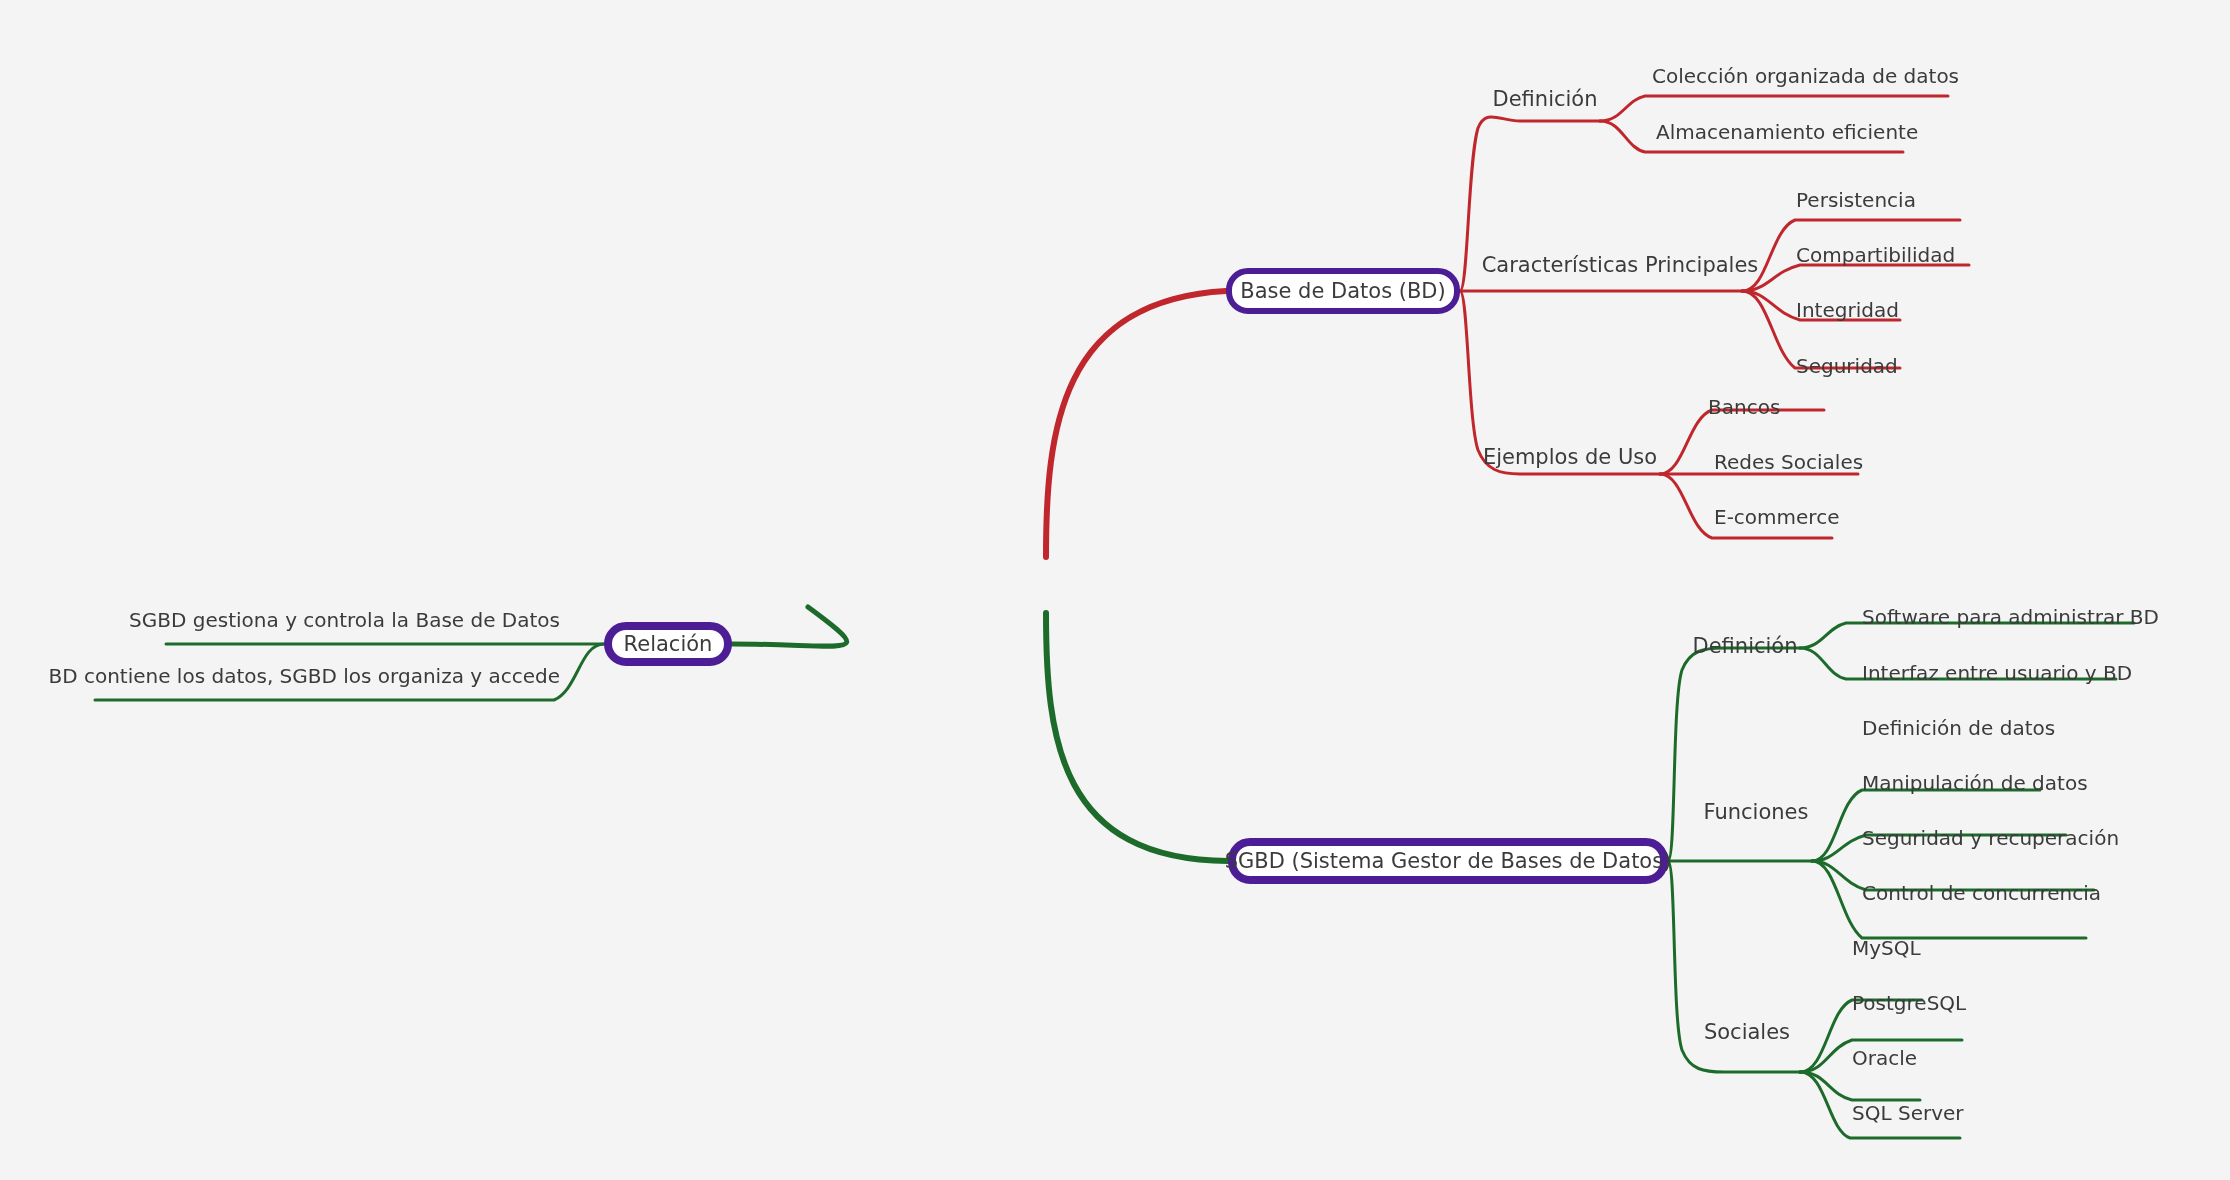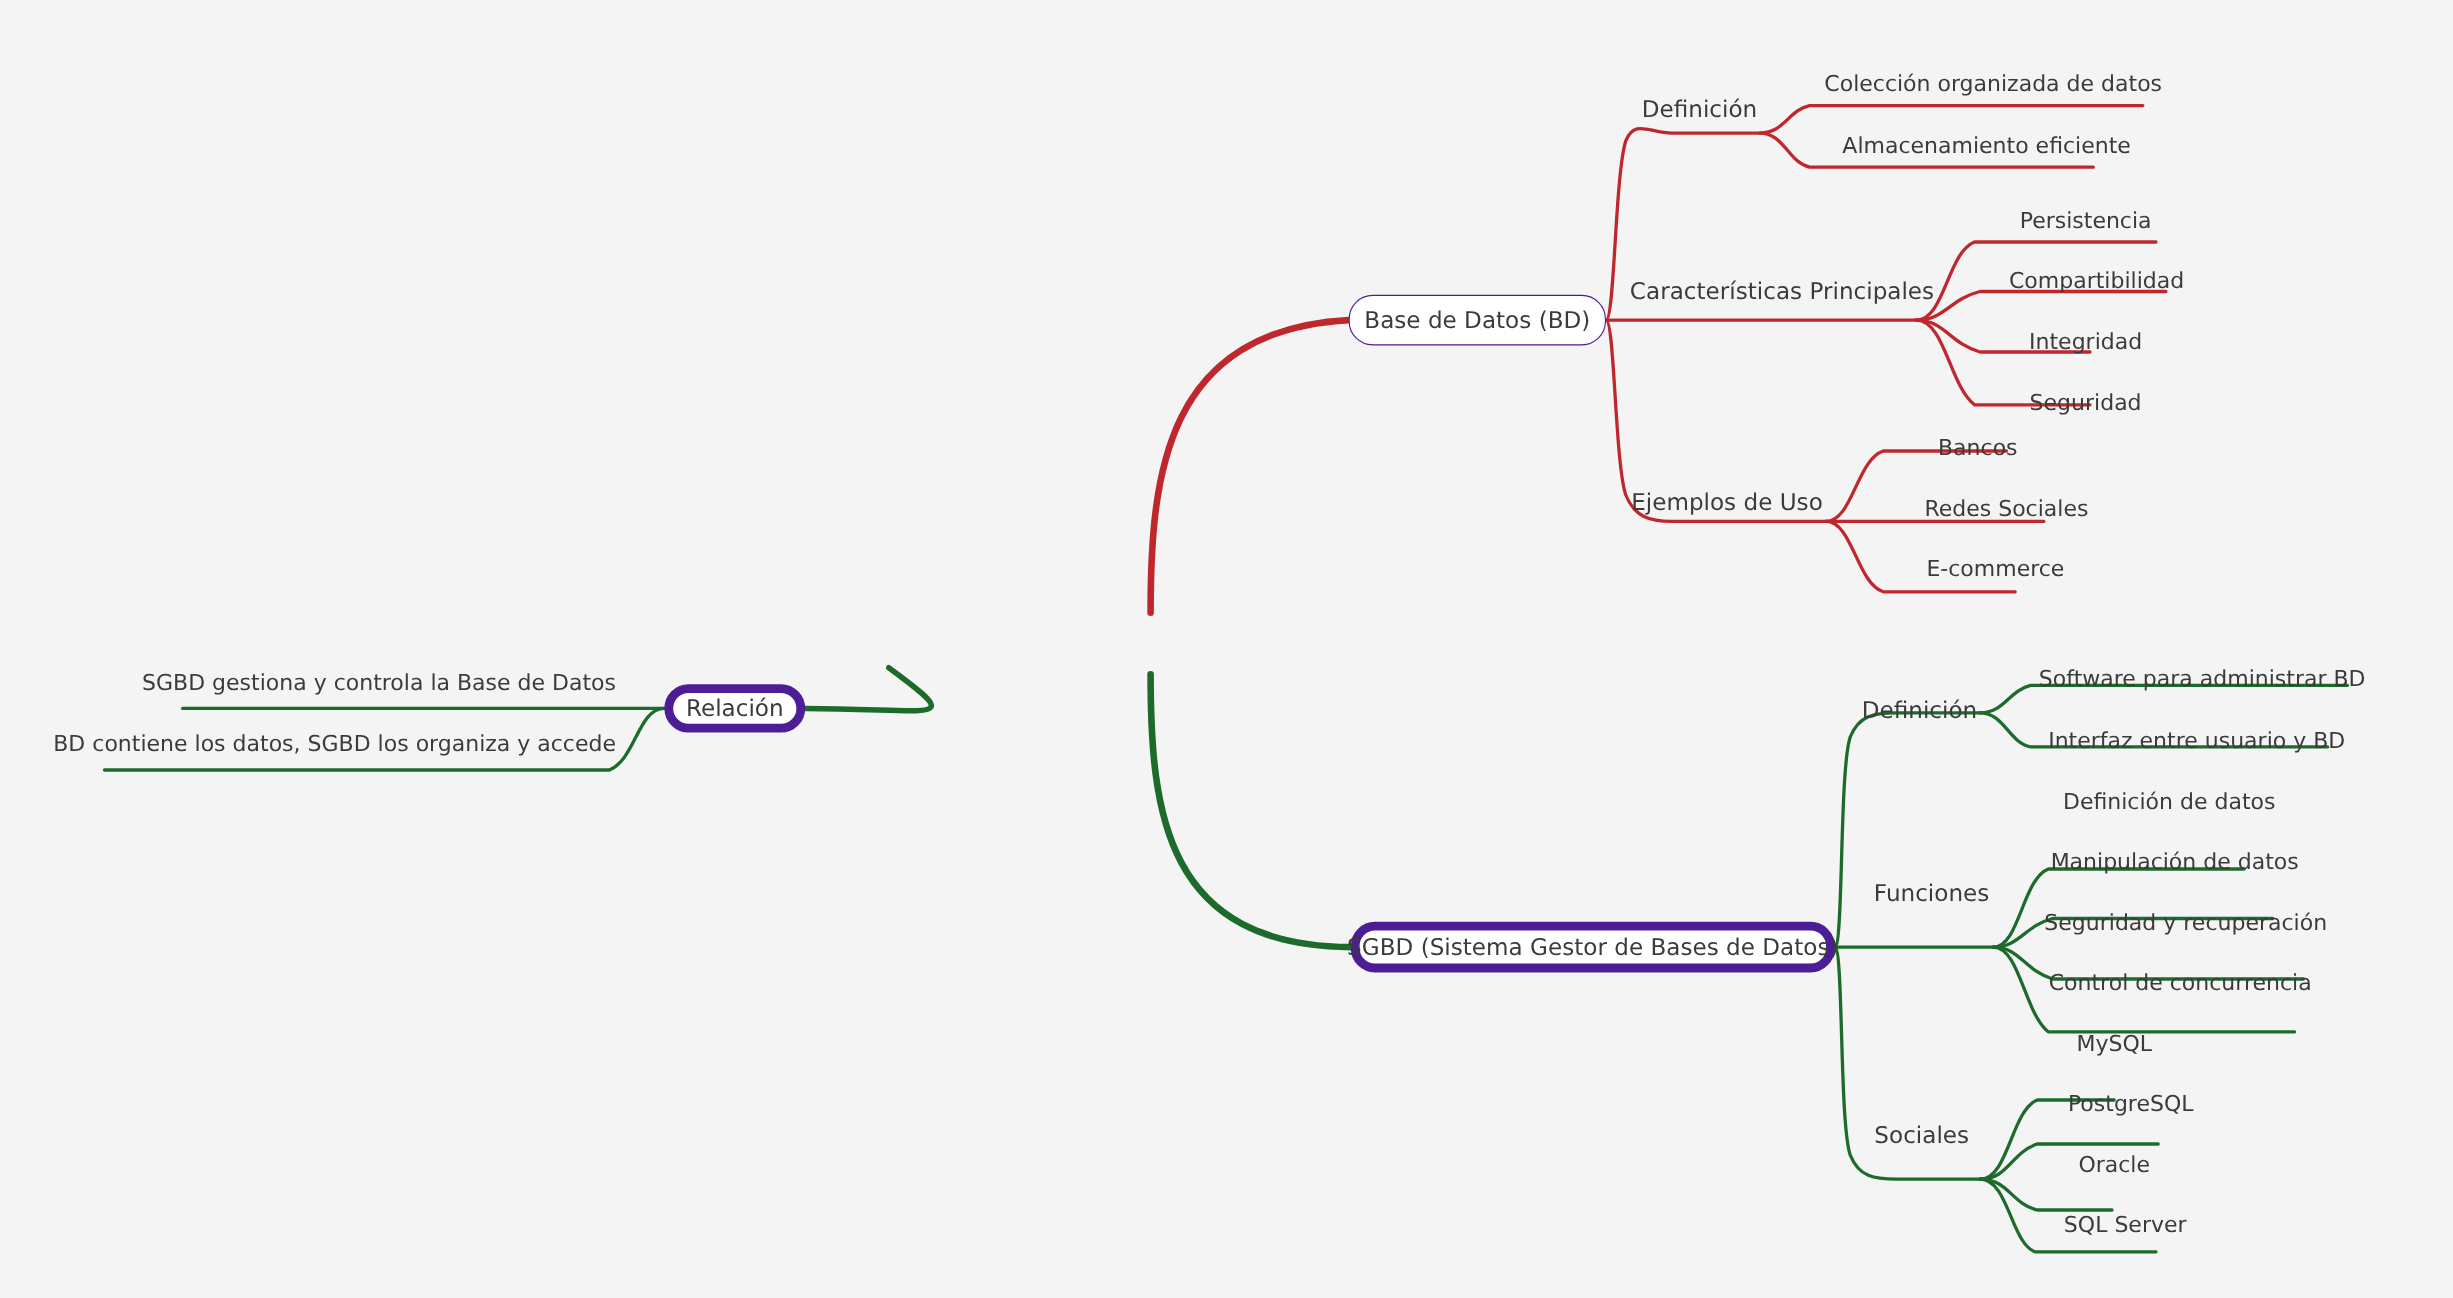--- a/index.html
+++ b/index.html
@@ -38,33 +38,33 @@
     letter-spacing: 0.2px;
     padding: 0 24px;
   }
   .node-box {
     background: #ffffff;
     color: #3b3b3b;
     border-radius: 22px;
     font-size: 21px;
     padding: 0 18px;
   }
-  .node-box.green-border { border: 1px solid #4c1d95; }
+  .node-box.green-border { border: 6px solid #4c1d95; }
   .node-box.red-border   { border: 8px solid #4c1d95; }
   .node-plain {
     color: #3b3b3b;
     font-size: 21px;
     background: transparent;
   }
   .node-leaf {
     color: #3b3b3b;
     font-size: 20px;
     background: transparent;
   }
-  .left-align { justify-content: center; }
+  .left-align { justify-content: flex-start; }
   .right-align { justify-content: flex-end; }
 </style>
 </head>
 <body>
 
 <div id="canvas">
 
   <svg id="edges" viewBox="0 0 2230 1180" xmlns="http://www.w3.org/2000/svg">
     <g fill="none" stroke-linecap="round" stroke-linejoin="round">
 

